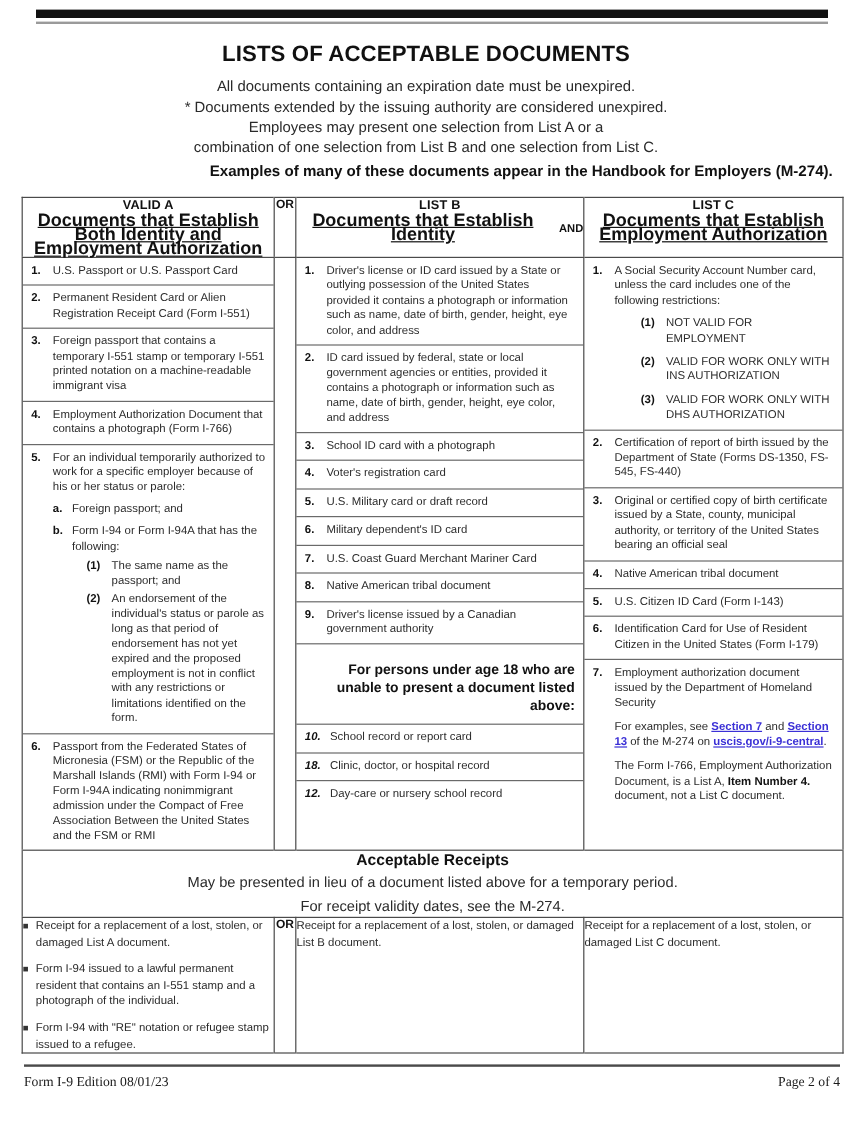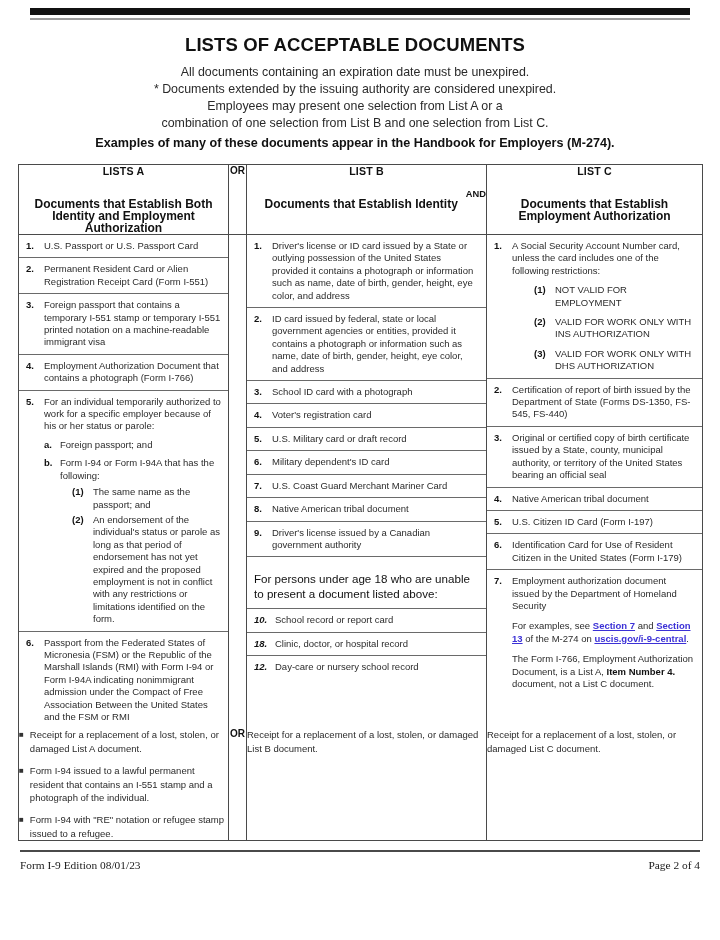--- a/index.html
+++ b/index.html
@@ -18,21 +18,21 @@
   .rule-gap{height:3px;background:#ffffff;}
   .rule-thin{height:2px;background:#9a9a9a;}
 
   
   .masthead{padding:14px 26px 6px 16px;text-align:center;}
   .doc-title{
     font-size:18.5px;font-weight:bold;letter-spacing:.1px;
     color:#111;margin:0 0 8px 0;
   }
   .sub{font-size:12.4px;line-height:17px;color:#2a2a2a;margin:0;}
-  .sub.bold{font-weight:bold;font-size:12.6px;margin-top:3px;color:#111;}
+  .sub.bold{font-weight:bold;font-size:12.6px;margin-top:3px;color:#111;text-align:right;}
 
   
   .tablewrap{padding:6px 18px 0 18px;}
   table.lists{
     width:684px;border-collapse:collapse;table-layout:fixed;
     border:1.6px solid #4a4a4a;
   }
   table.lists td{vertical-align:top;padding:0;}
   .col-a{width:210px;}
   .col-or{width:18px;}
@@ -42,21 +42,21 @@
   .vsep{border-left:1.6px solid #4a4a4a;}
   .vsep-r{border-right:1.6px solid #4a4a4a;}
 
   
   .hdr{
     border-bottom:1.6px solid #4a4a4a;
     text-align:center;padding:5px 6px 7px 6px;
     height:48px;box-sizing:border-box;
   }
   .hdr .ltitle{font-size:10.6px;font-weight:bold;letter-spacing:.2px;color:#111;}
-  .hdr .ldesc{font-size:12px;font-weight:bold;line-height:12px;color:#111;margin-top:21px;}
+  .hdr .ldesc{font-size:15px;font-weight:bold;line-height:12px;color:#111;margin-top:1px;text-decoration:underline;}
   .hdr-b-inner{display:flex;align-items:center;justify-content:flex-end;gap:8px;}
   .hdr-b-inner .ldesc{flex:0 1 auto;}
   .andword{font-size:9.3px;font-weight:bold;color:#111;white-space:nowrap;}
   .orcell{
     text-align:center;font-size:10px;font-weight:bold;color:#111;
     vertical-align:middle;
   }
 
   
   ul.items{list-style:none;margin:0;padding:0;}
@@ -74,22 +74,22 @@
   .sublist{list-style:none;margin:6px 0 0 0;padding:0;}
   .sublist li{display:flex;gap:5px;margin-top:6px;}
   .sublist li:first-child{margin-top:0;}
   .sublabel{font-weight:bold;color:#111;flex:0 0 auto;min-width:11px;}
   .sublist2{list-style:none;margin:4px 0 0 12px;padding:0;}
   .sublist2 li{display:flex;gap:5px;margin-top:3px;}
   .sublist2 li:first-child{margin-top:0;}
   .sublabel2{font-weight:bold;color:#111;flex:0 0 auto;min-width:16px;}
 
   .minorsrestricted{
-    margin:9px 0 2px 0;text-align:left;
-    font-size:11.6px;font-weight:normal;line-height:15px;color:#111;
+    margin:9px 0 2px 0;text-align:right;
+    font-size:11.6px;font-weight:bold;line-height:15px;color:#111;
   }
   li.banner{display:block;padding:6px 10px 7px 10px;}
 
   .para{margin-top:8px;}
   .clink{color:#3b30d6;font-weight:bold;text-decoration:underline;}
   .bold{font-weight:bold;color:#111;}
 
   .cell-pad{padding:0;}
 
   
@@ -145,21 +145,21 @@
       <colgroup>
         <col class="col-a">
           <col class="col-or">
           <col class="col-b">
           <col class="col-c">
       </colgroup>
 
       <tbody>
           <tr>
         <td class="hdr">
-          <div class="ltitle">LISTS A</div>
+          <div class="ltitle">VALID A</div>
           <div class="ldesc">Documents that Establish Both Identity and Employment Authorization</div>
         </td>
         <td class="hdr vsep vsep-r orcell">OR</td>
         <td class="hdr">
           <div class="ltitle">LIST B</div>
           <div class="hdr-b-inner">
             <div class="ldesc">Documents that Establish Identity</div>
             <div class="andword">AND</div>
           </div>
         </td>
@@ -298,34 +298,41 @@
                 <li class="item">
                   <span class="num">3.</span>
                   <span class="txt">Original or certified copy of birth certificate issued by a State, county, municipal authority, or territory of the United States bearing an official seal</span>
                 </li>
                 <li class="item">
                   <span class="num">4.</span>
                   <span class="txt">Native American tribal document</span>
                 </li>
                 <li class="item">
                   <span class="num">5.</span>
-                  <span class="txt">U.S. Citizen ID Card (Form I-197)</span>
+                  <span class="txt">U.S. Citizen ID Card (Form I-143)</span>
                 </li>
                 <li class="item">
                   <span class="num">6.</span>
                   <span class="txt">Identification Card for Use of Resident Citizen in the United States (Form I-179)</span>
                 </li>
                 <li class="item">
                   <span class="num">7.</span>
                   <span class="txt">Employment authorization document issued by the Department of Homeland Security<div class="para"><span>For examples, see </span><a class="clink" href="#">Section 7</a><span> and </span><a class="clink" href="#">Section 13</a><span> of the M-274 on </span><a class="clink" href="#">uscis.gov/i-9-central</a><span>.</span></div><div class="para"><span>The Form I-766, Employment Authorization Document, is a List A, </span><span class="bold">Item Number 4.</span><span> document, not a List C document.</span></div></span>
                 </li>
               </ul>
         </td>
       </tr>
 
+      <tr>
+        <td class="receipts-hdr" colspan="4">
+          <div class="rtitle">Acceptable Receipts</div>
+          <div class="rline">May be presented in lieu of a document listed above for a temporary period.</div>
+          <div class="rline">For receipt validity dates, see the M-274.</div>
+        </td>
+      </tr>
 
       <tr>
         <td class="rcell">
           <ul class="bullets" id="receipt-a-bullets">
                 <li>
                   <span class="dot">■</span>
                   <span>Receipt for a replacement of a lost, stolen, or damaged List A document.</span>
                 </li>
                 <li>
                   <span class="dot">■</span>

